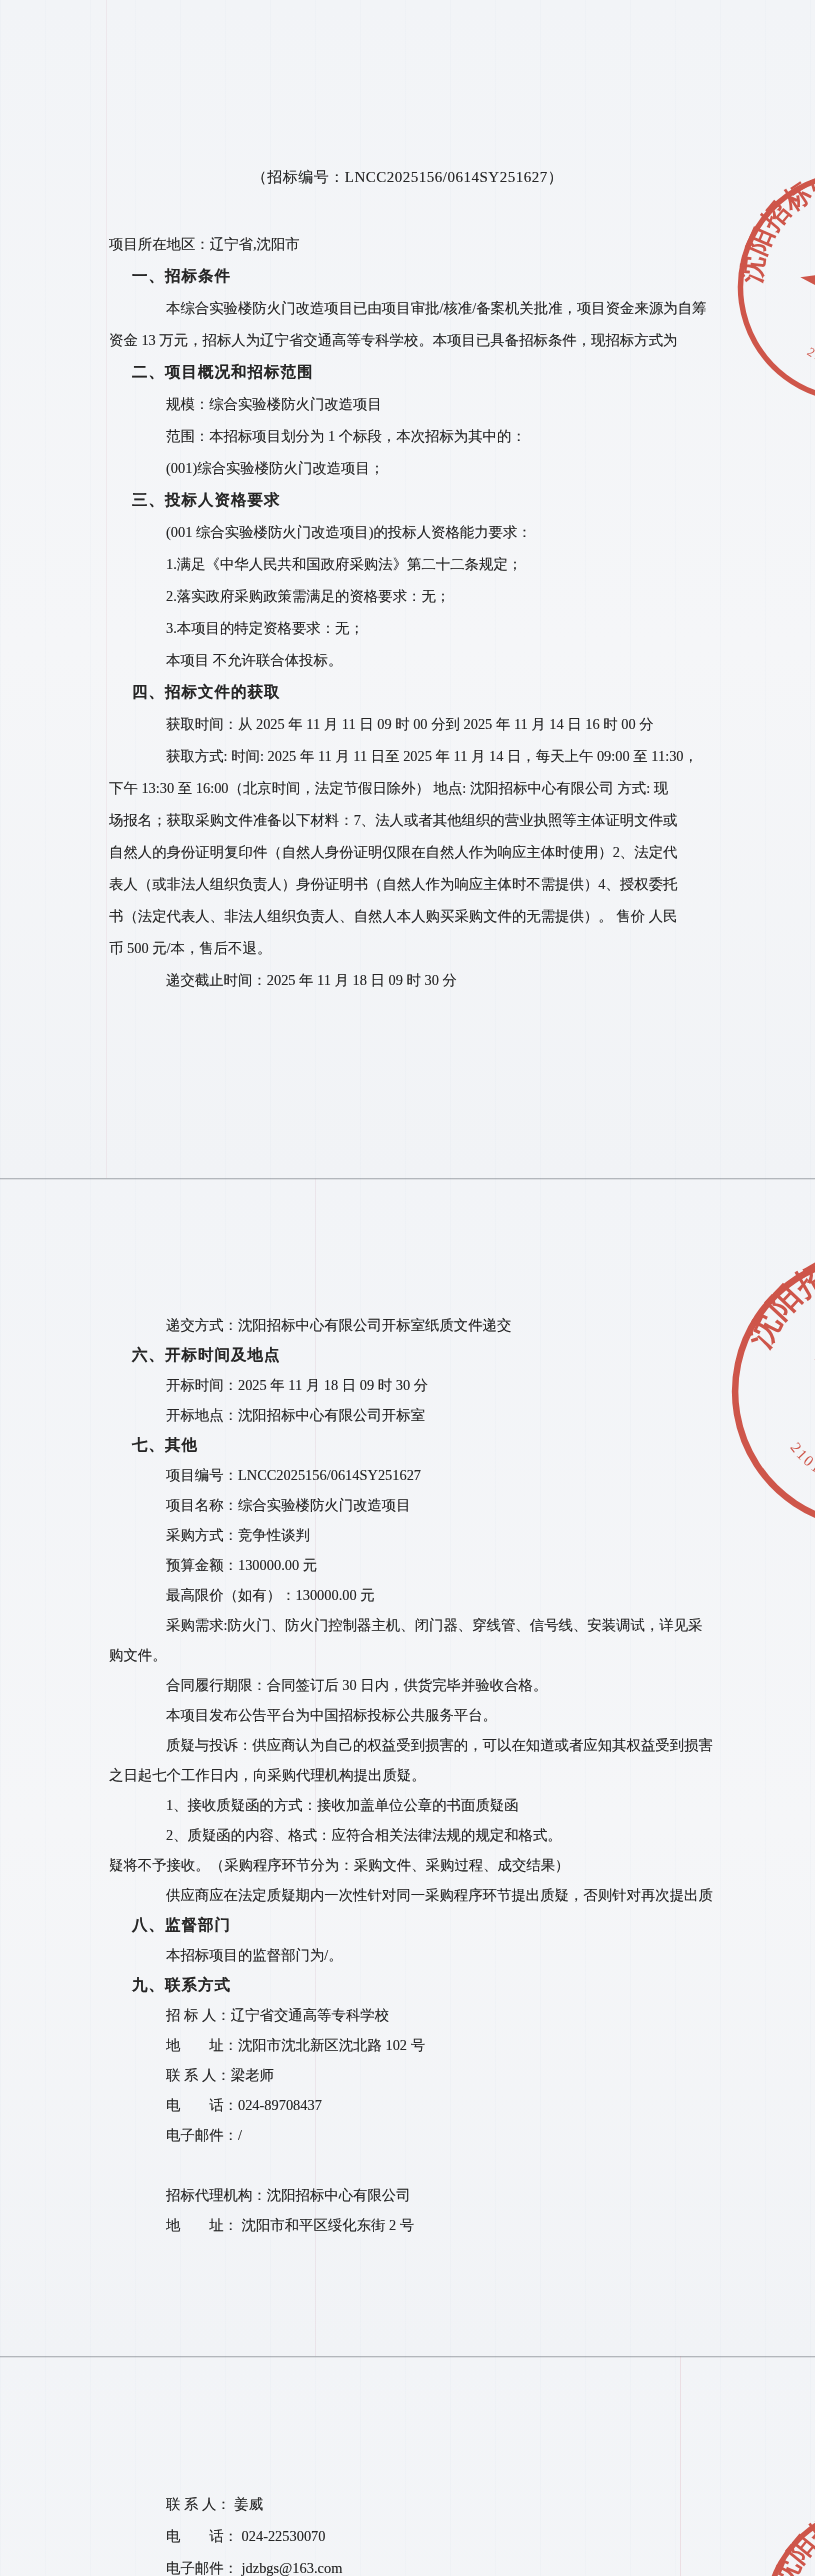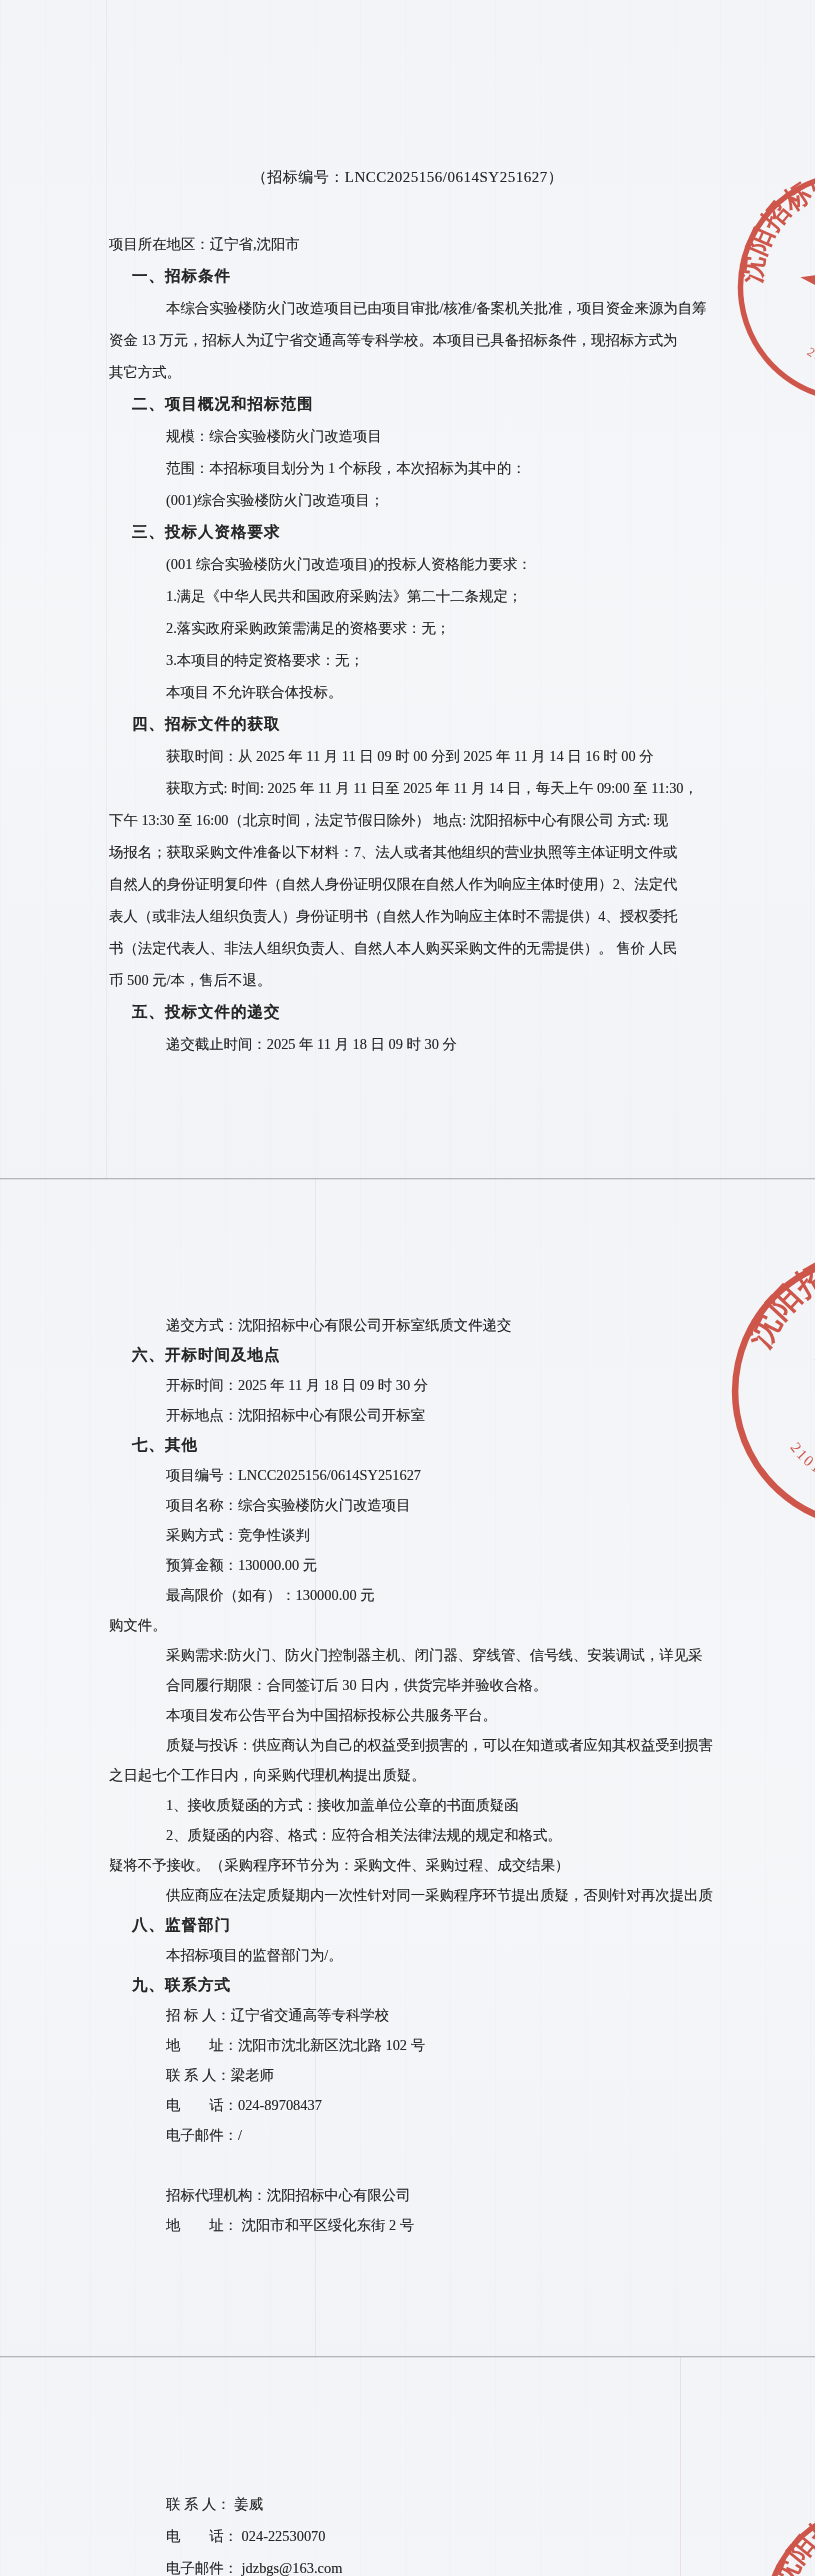--- a/index.html
+++ b/index.html
@@ -77,41 +77,39 @@
 <div class="doc">
 
   <div class="page">
     <div class="streak" style="left:106px"></div>
     <div class="subtitle">（招标编号：LNCC2025156/0614SY251627）</div>
     <div class="lines" id="lines-p1">
         <div class="line body">项目所在地区：辽宁省,沈阳市</div>
         <div class="line heading">一、招标条件</div>
         <div class="line indent">本综合实验楼防火门改造项目已由项目审批/核准/备案机关批准，项目资金来源为自筹</div>
         <div class="line body">资金 13 万元，招标人为辽宁省交通高等专科学校。本项目已具备招标条件，现招标方式为</div>
-        <div class="line body">其它方式。</div>
         <div class="line heading">二、项目概况和招标范围</div>
         <div class="line indent">规模：综合实验楼防火门改造项目</div>
         <div class="line indent">范围：本招标项目划分为 1 个标段，本次招标为其中的：</div>
         <div class="line indent">(001)综合实验楼防火门改造项目；</div>
         <div class="line heading">三、投标人资格要求</div>
         <div class="line indent">(001 综合实验楼防火门改造项目)的投标人资格能力要求：</div>
         <div class="line indent">1.满足《中华人民共和国政府采购法》第二十二条规定；</div>
         <div class="line indent">2.落实政府采购政策需满足的资格要求：无；</div>
         <div class="line indent">3.本项目的特定资格要求：无；</div>
         <div class="line indent">本项目 不允许联合体投标。</div>
         <div class="line heading">四、招标文件的获取</div>
         <div class="line indent">获取时间：从 2025 年 11 月 11 日 09 时 00 分到 2025 年 11 月 14 日 16 时 00 分</div>
         <div class="line indent">获取方式: 时间: 2025 年 11 月 11 日至 2025 年 11 月 14 日，每天上午 09:00 至 11:30，</div>
         <div class="line body">下午 13:30 至 16:00（北京时间，法定节假日除外） 地点: 沈阳招标中心有限公司 方式: 现</div>
         <div class="line body">场报名；获取采购文件准备以下材料：7、法人或者其他组织的营业执照等主体证明文件或</div>
         <div class="line body">自然人的身份证明复印件（自然人身份证明仅限在自然人作为响应主体时使用）2、法定代</div>
         <div class="line body">表人（或非法人组织负责人）身份证明书（自然人作为响应主体时不需提供）4、授权委托</div>
         <div class="line body">书（法定代表人、非法人组织负责人、自然人本人购买采购文件的无需提供）。 售价 人民</div>
         <div class="line body">币 500 元/本，售后不退。</div>
-        <div class="line heading">五、投标文件的递交</div>
         <div class="line indent">递交截止时间：2025 年 11 月 18 日 09 时 30 分</div>
       </div>
     <svg class="stamp" style="left:732px; top:166px; width:242px; height:242px; transform:rotate(-8deg)" viewBox="0 0 400 400">
       <use href="#seal-stamp"></use>
     </svg>
   </div>
 
   <div class="page">
     <div class="page-divider"></div>
     <div class="streak" style="left:315px"></div>
@@ -119,22 +117,22 @@
         <div class="line indent">递交方式：沈阳招标中心有限公司开标室纸质文件递交</div>
         <div class="line heading">六、开标时间及地点</div>
         <div class="line indent">开标时间：2025 年 11 月 18 日 09 时 30 分</div>
         <div class="line indent">开标地点：沈阳招标中心有限公司开标室</div>
         <div class="line heading">七、其他</div>
         <div class="line indent">项目编号：LNCC2025156/0614SY251627</div>
         <div class="line indent">项目名称：综合实验楼防火门改造项目</div>
         <div class="line indent">采购方式：竞争性谈判</div>
         <div class="line indent">预算金额：130000.00 元</div>
         <div class="line indent">最高限价（如有）：130000.00 元</div>
+        <div class="line indent">采购需求:防火门、防火门控制器主机、闭门器、穿线管、信号线、安装调试，详见采</div>
         <div class="line body">购文件。</div>
-        <div class="line indent">采购需求:防火门、防火门控制器主机、闭门器、穿线管、信号线、安装调试，详见采</div>
         <div class="line indent">合同履行期限：合同签订后 30 日内，供货完毕并验收合格。</div>
         <div class="line indent">本项目发布公告平台为中国招标投标公共服务平台。</div>
         <div class="line indent">质疑与投诉：供应商认为自己的权益受到损害的，可以在知道或者应知其权益受到损害</div>
         <div class="line body">之日起七个工作日内，向采购代理机构提出质疑。</div>
         <div class="line indent">1、接收质疑函的方式：接收加盖单位公章的书面质疑函</div>
         <div class="line indent">2、质疑函的内容、格式：应符合相关法律法规的规定和格式。</div>
         <div class="line body">疑将不予接收。（采购程序环节分为：采购文件、采购过程、成交结果）</div>
         <div class="line indent">供应商应在法定质疑期内一次性针对同一采购程序环节提出质疑，否则针对再次提出质</div>
         <div class="line heading">八、监督部门</div>
         <div class="line indent">本招标项目的监督部门为/。</div>

